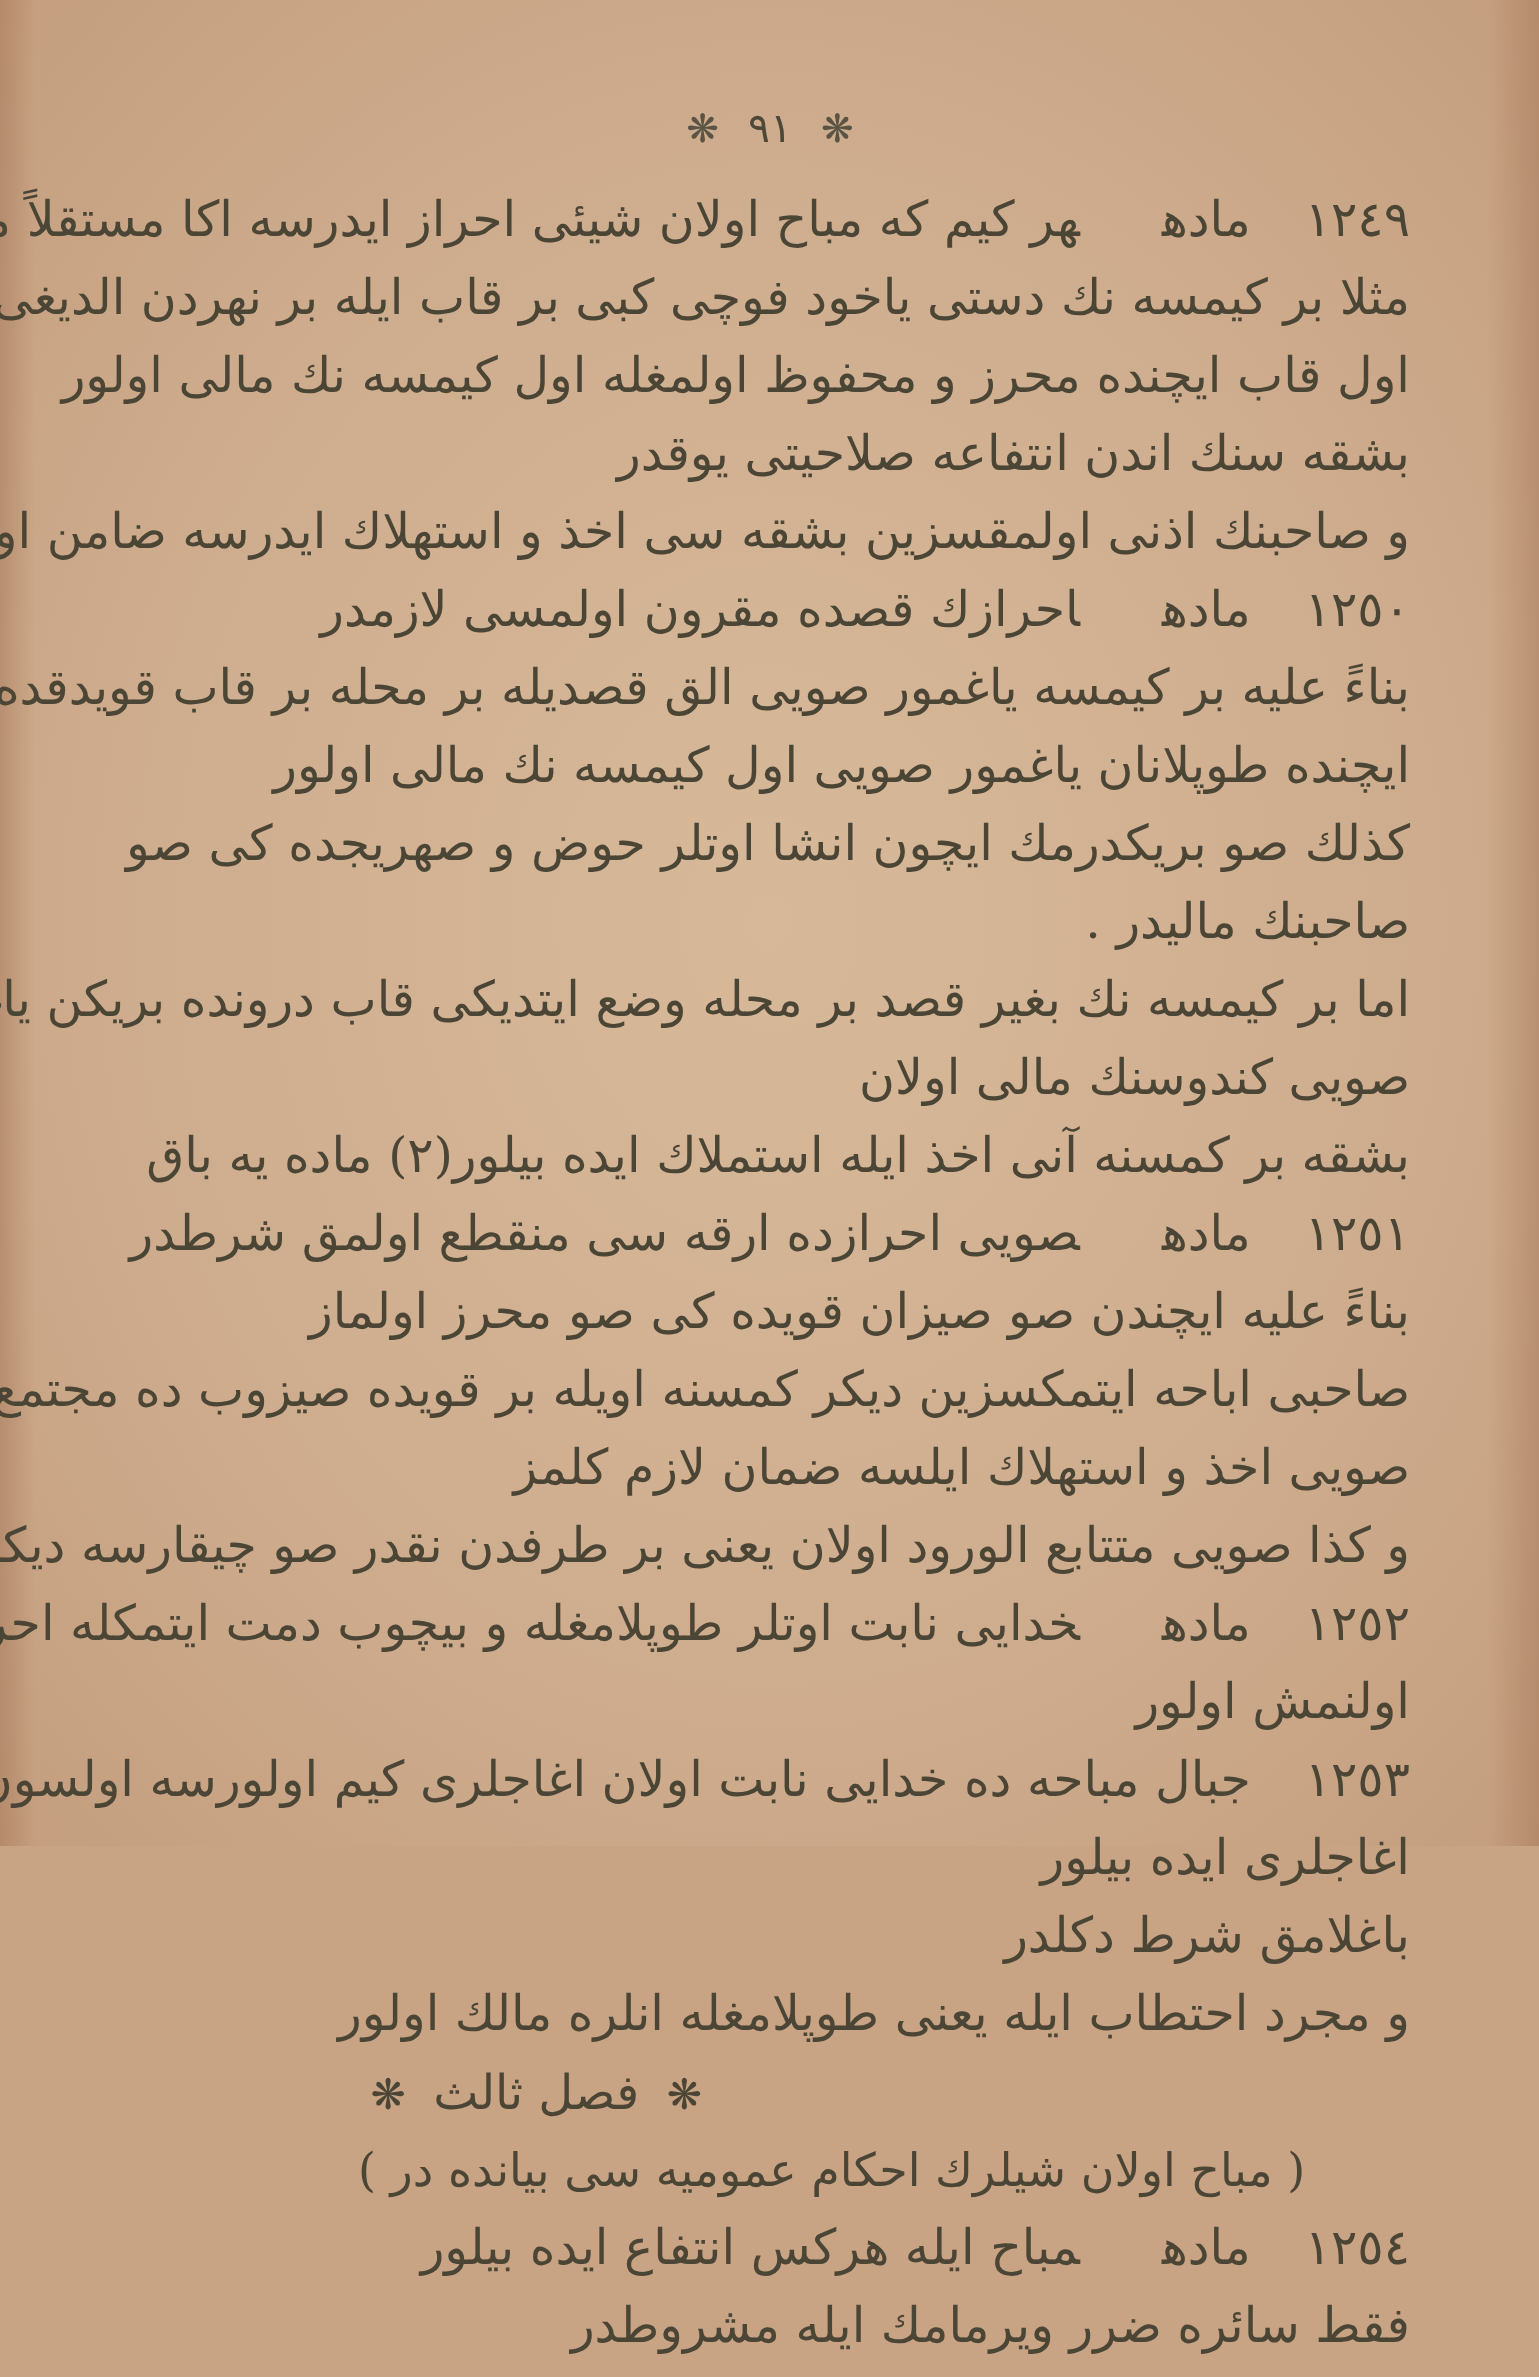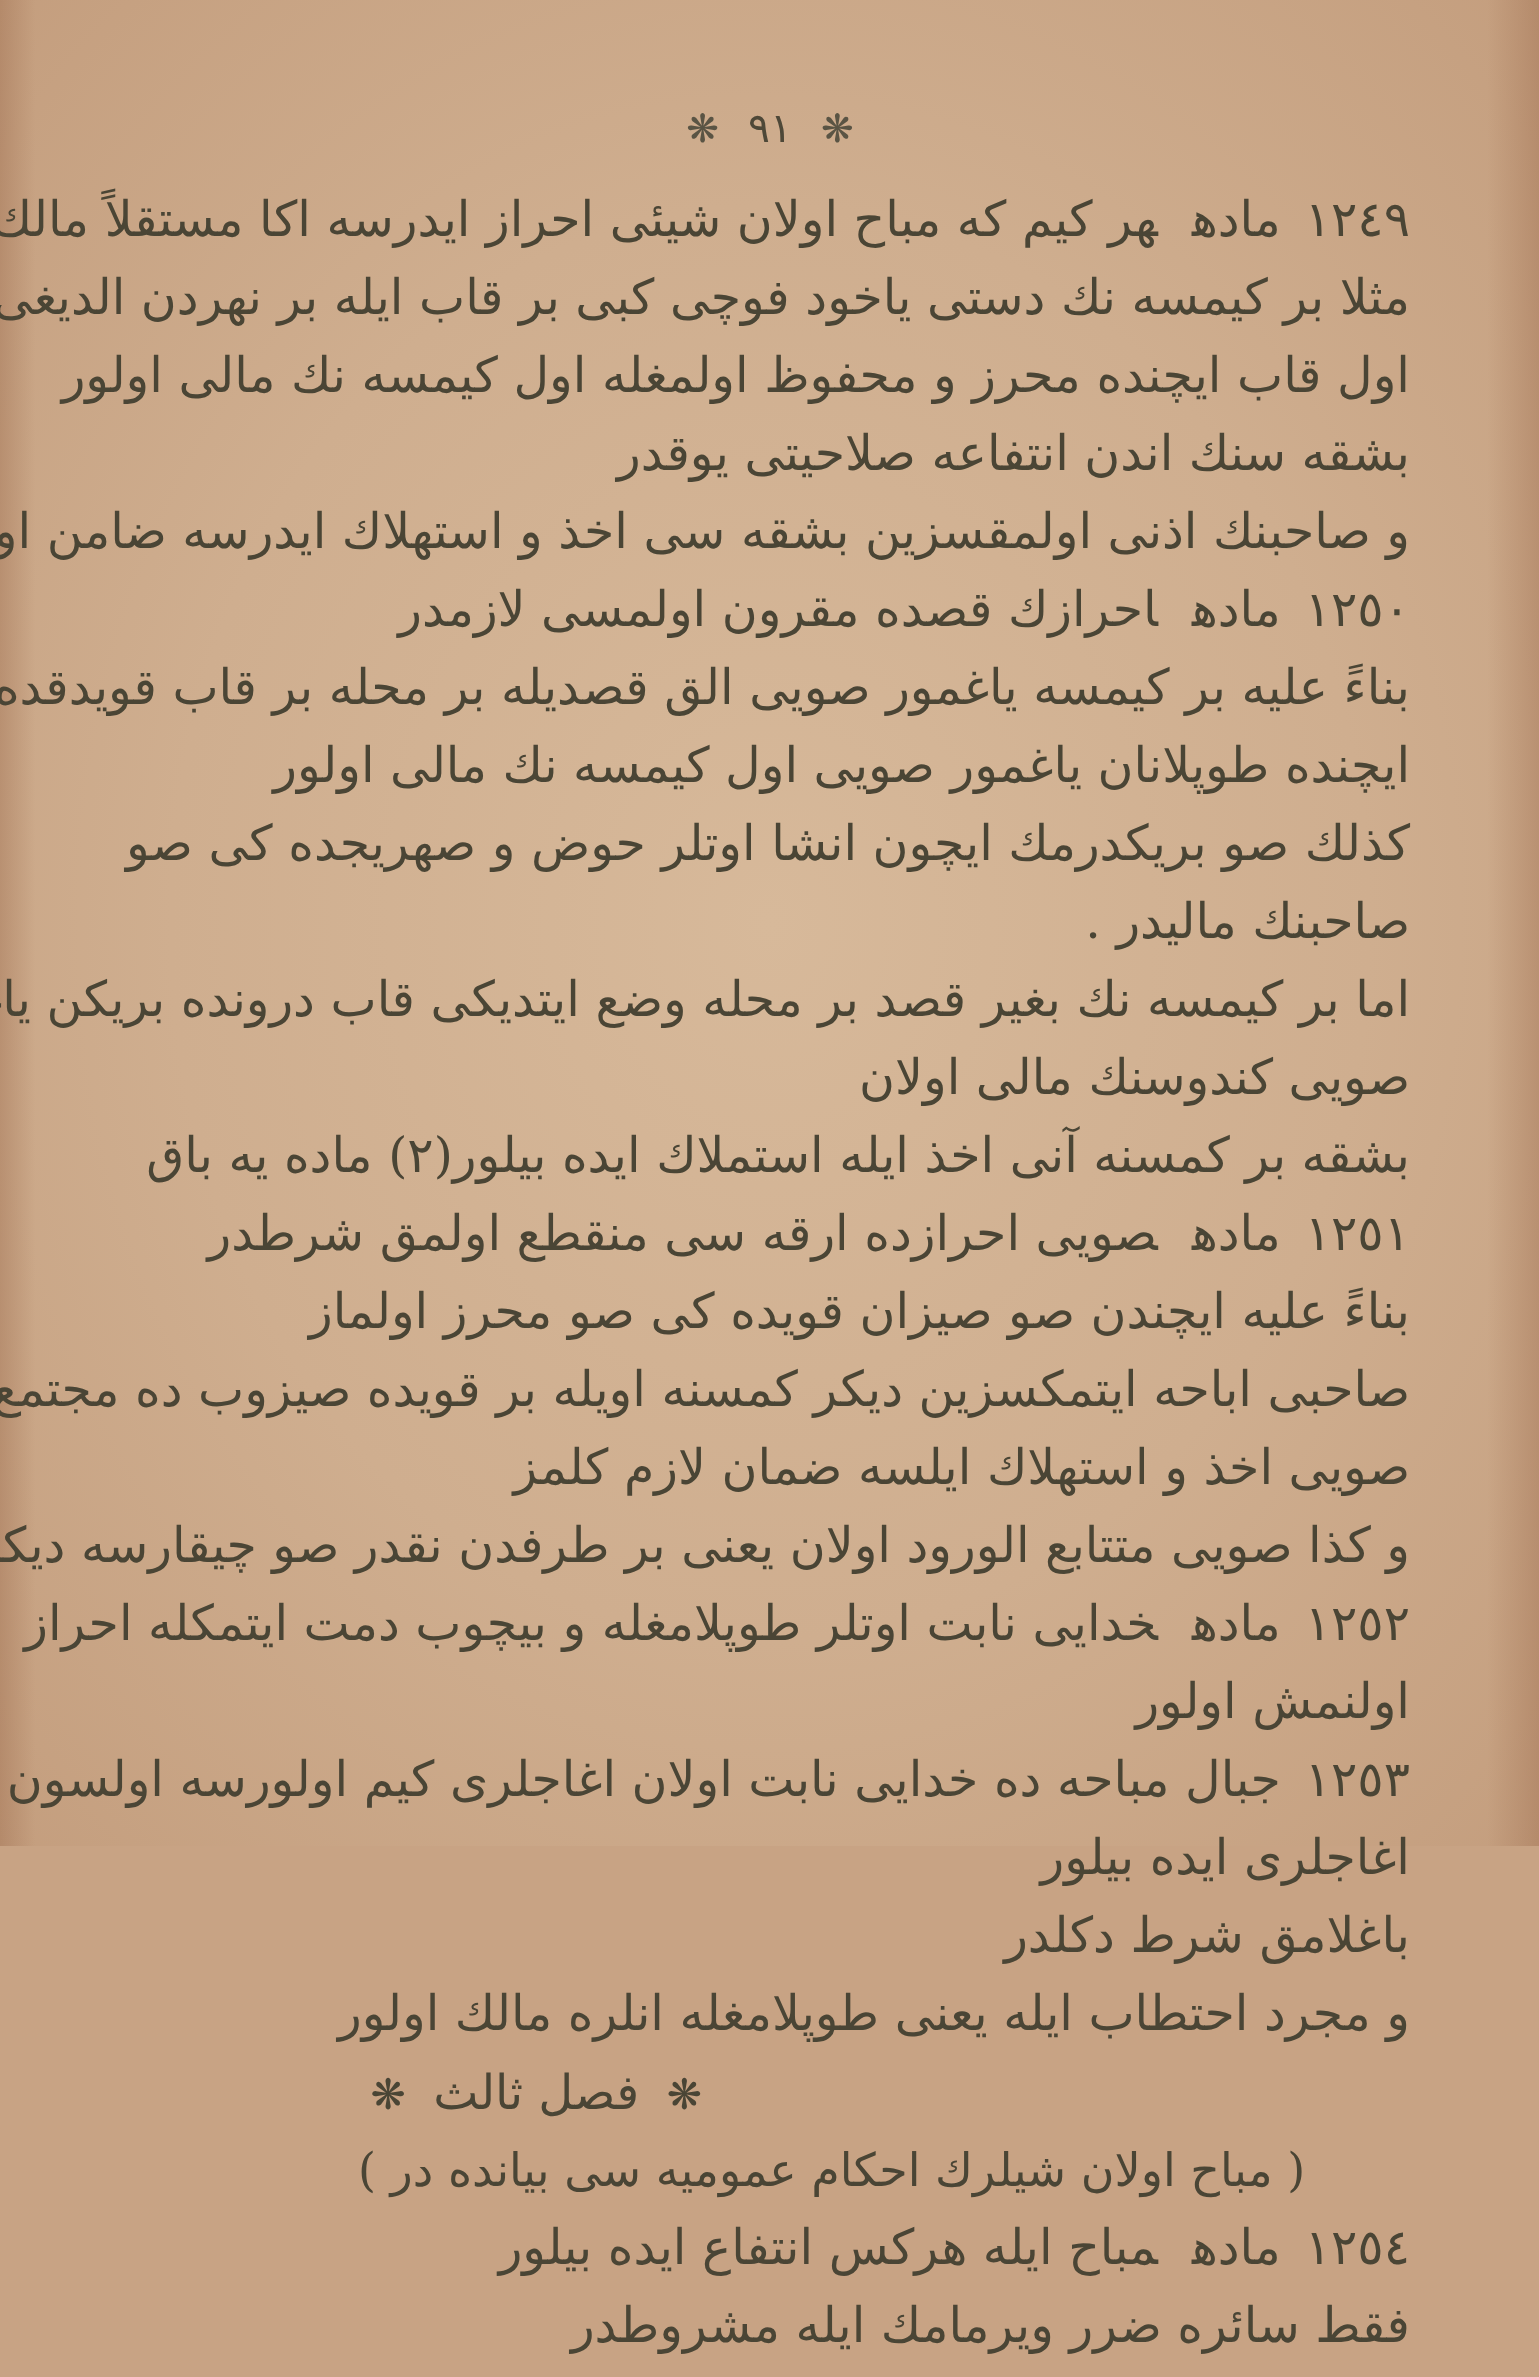--- a/index.html
+++ b/index.html
@@ -35,22 +35,22 @@
       left: 358px;
       width: 1052px;
       top: 181px;
       direction: rtl;
       color: #4a4535;
       font-size: 49px;
       line-height: 78px;
     }
     .line { height: 78px; white-space: nowrap; overflow: visible; text-align: right; }
     .line.justify { text-align: justify; text-align-last: justify; }
-    .num { margin-left: 24px; }
-    .madde { margin-left: 34px; }
+    .num { margin-left: 54px; }
+    .madde { margin-left: 82px; }
     .note-row { display: flex; justify-content: space-between; }
     .center { text-align: left; }
     .section-title { font-size: 48px; }
     .section-title .orn { margin: 0 12.4px; font-size: 42px; }
     .section-sub { font-size: 46px; }
   </style>
 </head>
 <body>
 
 <div class="page">

